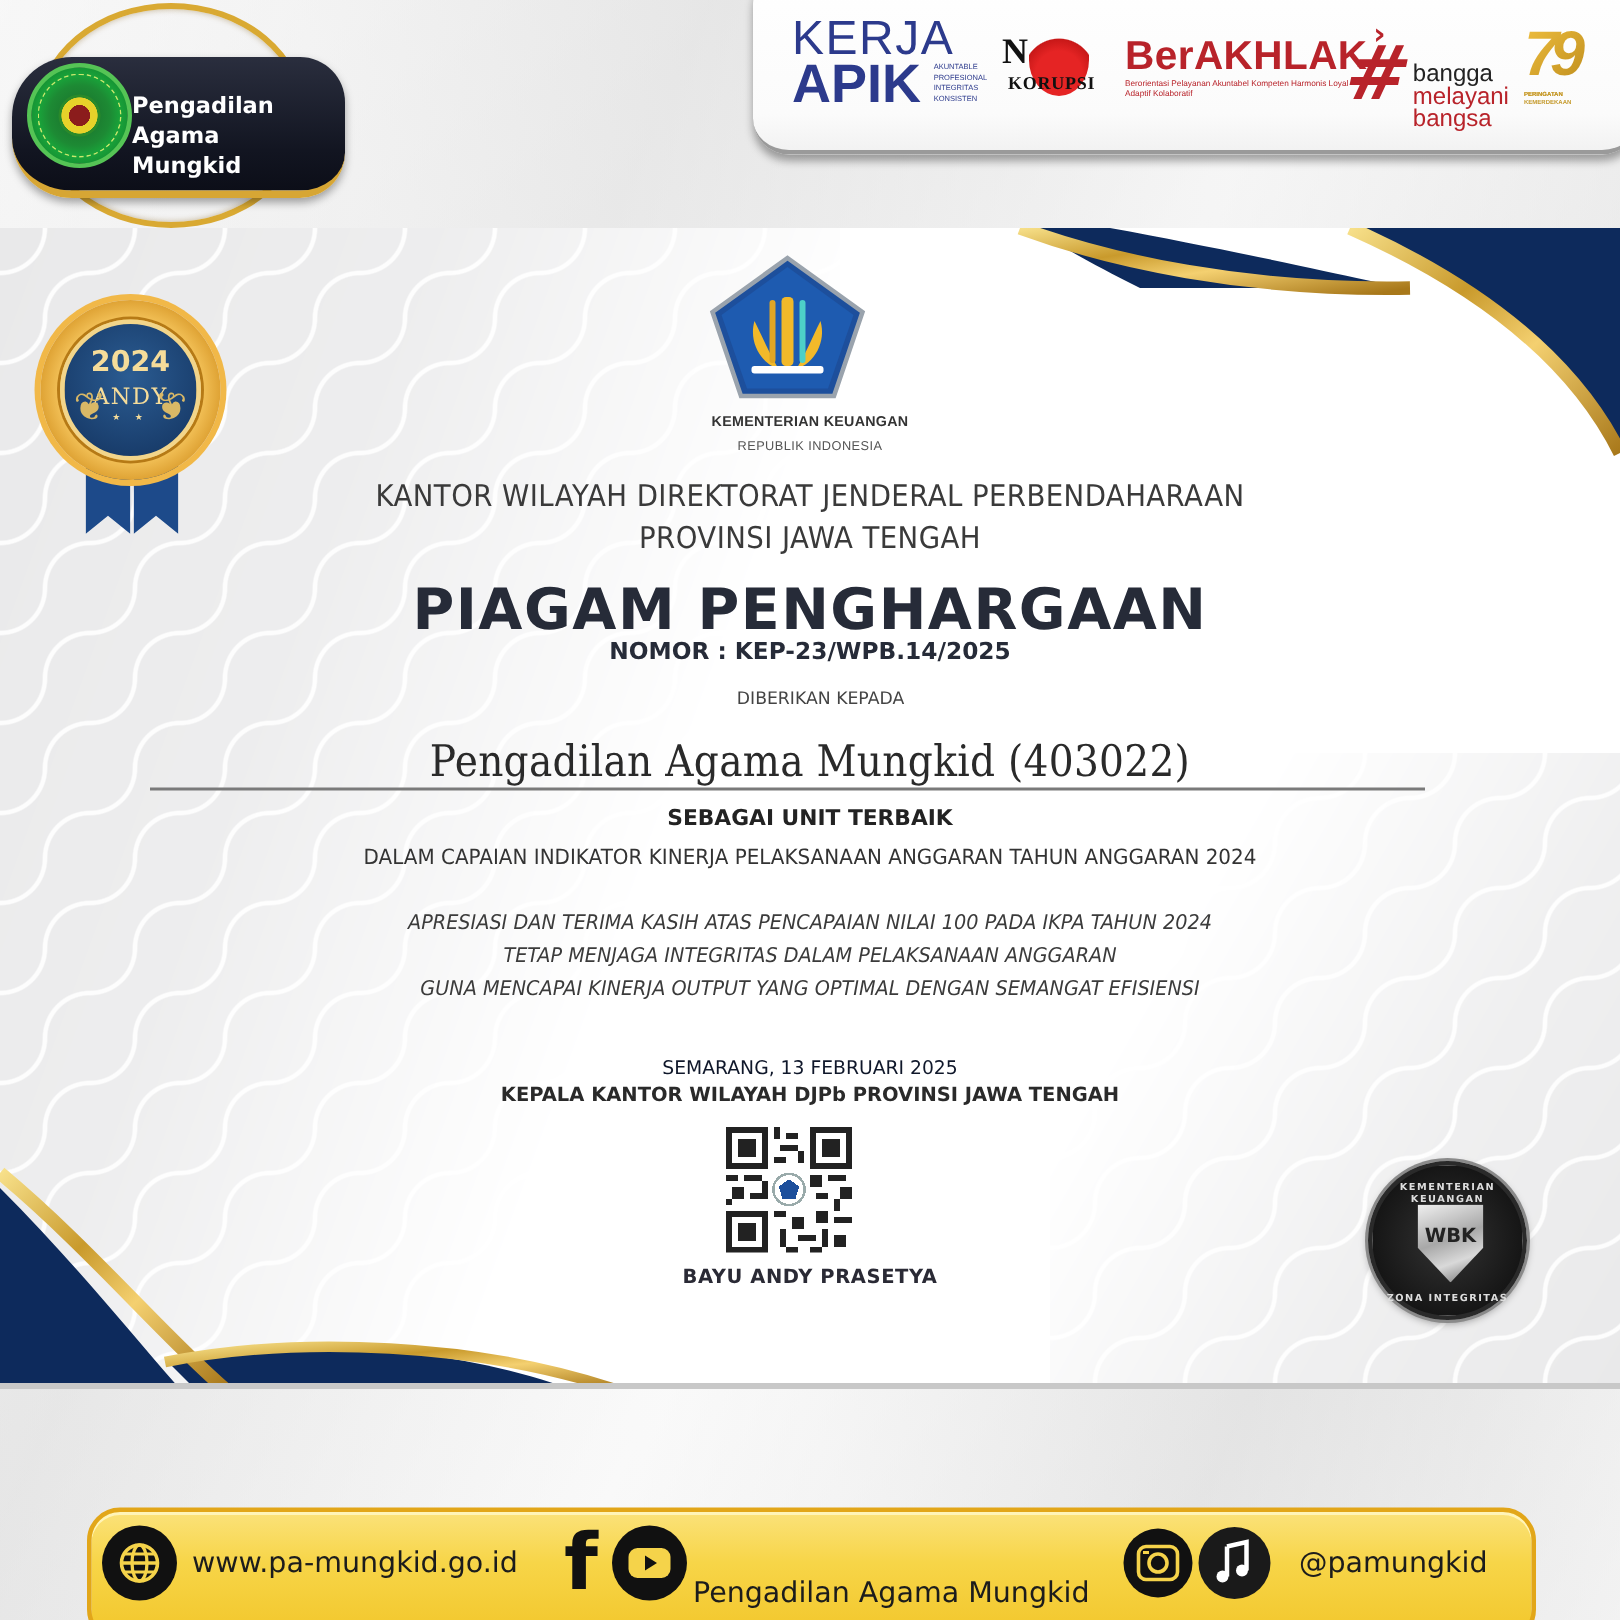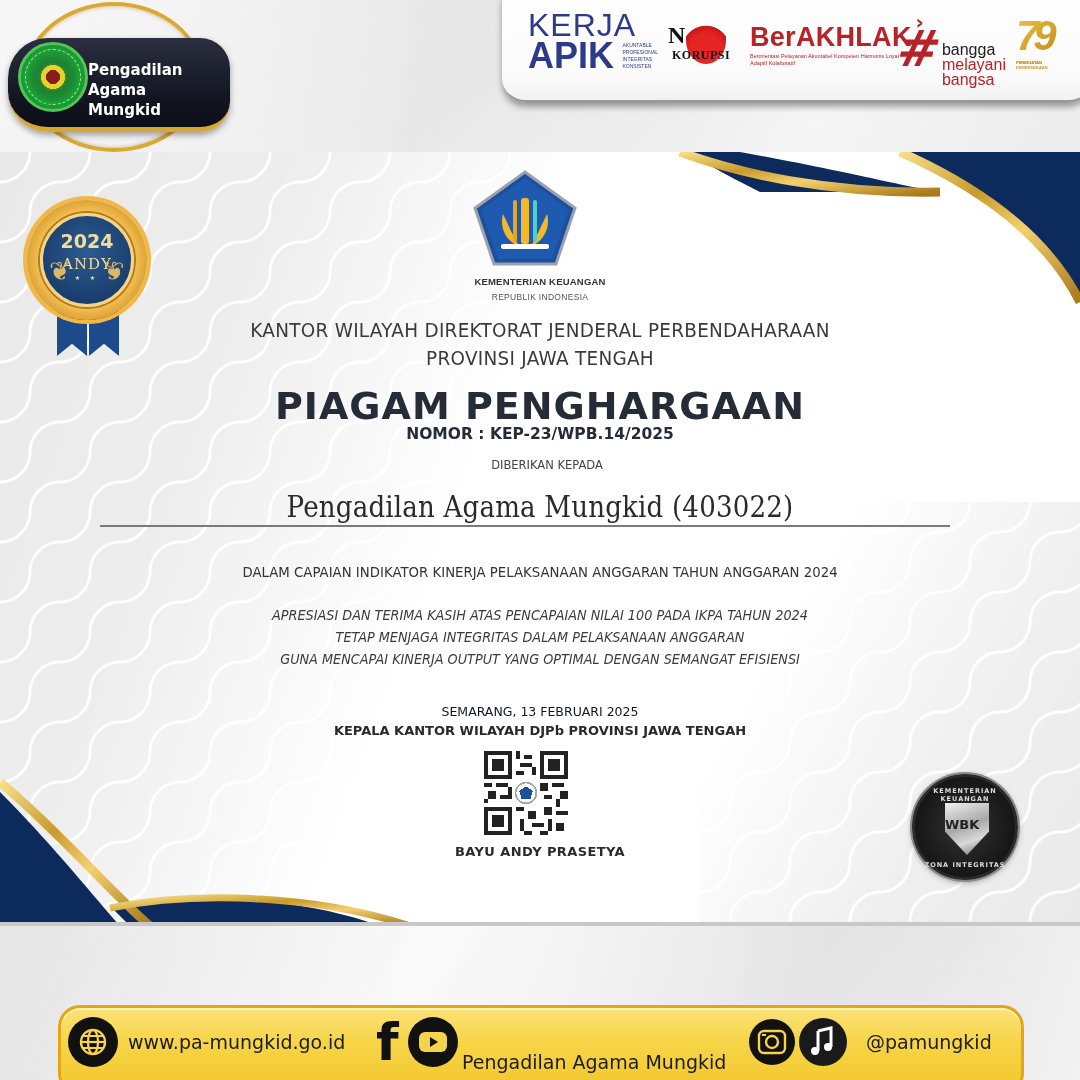--- a/index.html
+++ b/index.html
@@ -182,21 +182,21 @@
   .zi-badge {
     position: absolute; left: 912px; top: 622px; width: 106px; height: 106px; border-radius: 50%;
     background: radial-gradient(circle, #333 0%, #1a1a1a 60%, #0a0a0a 100%);
     border: 3px solid #2a2a2a;
     box-shadow: 0 0 0 2px #8a8a8a, 0 2px 6px rgba(0,0,0,0.4);
   }
   .zi-shield {
     position: absolute; left: 30px; top: 26px; width: 44px; height: 52px;
     background: linear-gradient(160deg, #f0f0f0 0%, #a8a8a8 45%, #d9d9d9 70%, #6a6a6a 100%);
     clip-path: polygon(0 0, 100% 0, 100% 55%, 50% 100%, 0 55%);
-    font: bold 13px "DejaVu Sans", sans-serif; color: #222; padding-top: 14px;
+    text-align: center; font: bold 13px "DejaVu Sans", sans-serif; color: #222; padding-top: 14px;
   }
   .zi-ring-top, .zi-ring-bot {
     position: absolute; left: 0; width: 100%; text-align: center;
     font: bold 6.5px "DejaVu Sans", sans-serif; color: #ddd; letter-spacing: 1px;
   }
   .zi-ring-top { top: 10px; }
   .zi-ring-bot { bottom: 8px; }
 
   
   .footer {
@@ -329,20 +329,21 @@
   <div class="kemenkeu-title">KEMENTERIAN KEUANGAN</div>
   <div class="kemenkeu-sub">REPUBLIK INDONESIA</div>
 
   <div class="c-line office-1">KANTOR WILAYAH DIREKTORAT JENDERAL PERBENDAHARAAN</div>
   <div class="c-line office-2">PROVINSI JAWA TENGAH</div>
   <div class="c-line cert-title">PIAGAM PENGHARGAAN</div>
   <div class="c-line cert-number">NOMOR : KEP-23/WPB.14/2025</div>
   <div class="c-line given-to">DIBERIKAN KEPADA</div>
   <div class="c-line recipient">Pengadilan Agama Mungkid (403022)</div>
   <div class="recipient-line"></div>
+  <div class="c-line best-unit">SEBAGAI UNIT TERBAIK</div>
   <div class="c-line achievement">DALAM CAPAIAN INDIKATOR KINERJA PELAKSANAAN ANGGARAN TAHUN ANGGARAN 2024</div>
   <div class="c-line appr appr-1">APRESIASI DAN TERIMA KASIH ATAS PENCAPAIAN NILAI 100 PADA IKPA TAHUN 2024</div>
   <div class="c-line appr appr-2">TETAP MENJAGA INTEGRITAS DALAM PELAKSANAAN ANGGARAN</div>
   <div class="c-line appr appr-3">GUNA MENCAPAI KINERJA OUTPUT YANG OPTIMAL DENGAN SEMANGAT EFISIENSI</div>
   <div class="c-line sig-place">SEMARANG, 13 FEBRUARI 2025</div>
   <div class="c-line sig-title">KEPALA KANTOR WILAYAH DJPb PROVINSI JAWA TENGAH</div>
 
   <svg class="qr" viewBox="0 0 21 21" shape-rendering="crispEdges">
     <rect width="21" height="21" fill="#fff"></rect>
     <g fill="#222">

